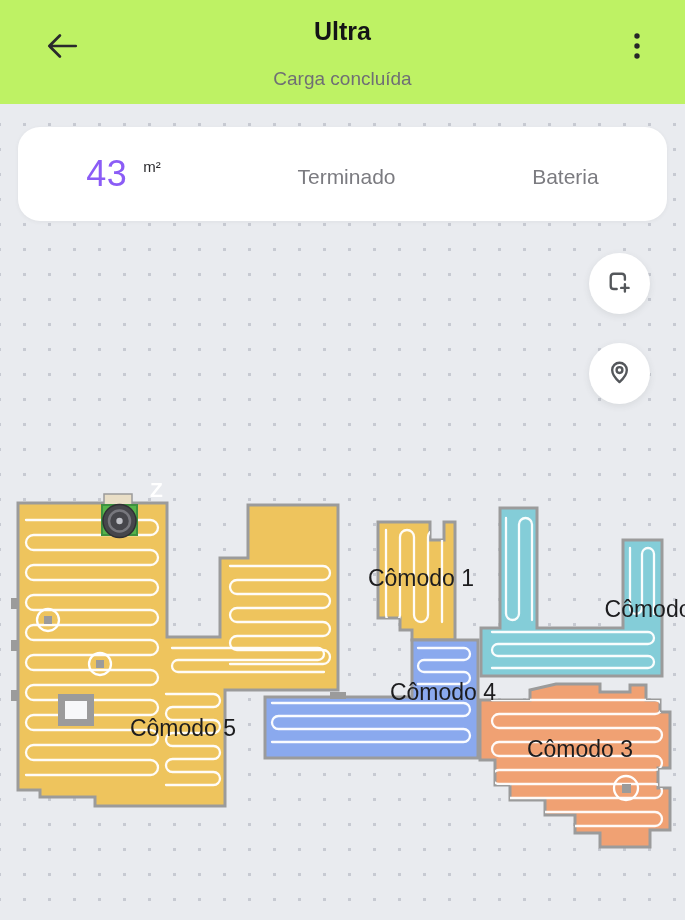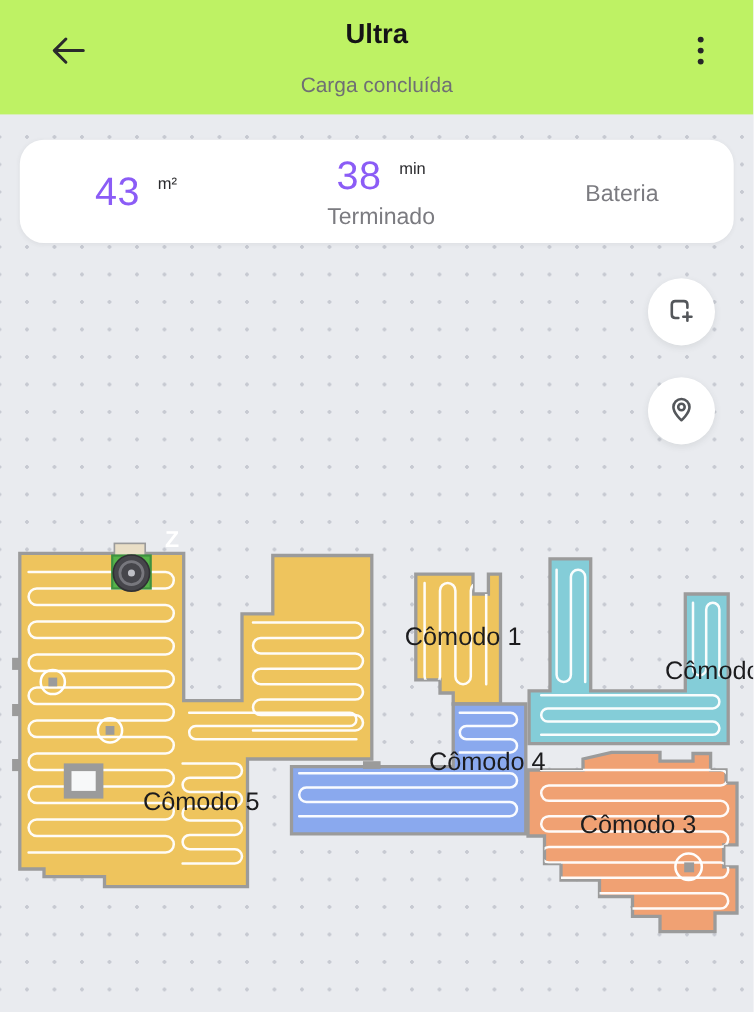--- a/index.html
+++ b/index.html
@@ -164,21 +164,20 @@
         </svg>
       </span>
     </button>
   </div>
 
   <div class="stats-card">
     <div class="stat">
       <div><span class="stat-value">43</span><span class="stat-unit">m²</span></div>
     </div>
     <div class="stat">
-      <div><span class="stat-value">38</span><span class="stat-unit">min</span></div>
       <div class="stat-label">Terminado</div>
     </div>
     <div class="stat">
       <div class="stat-label">Bateria</div>
     </div>
   </div>
 
   <button class="fab fab1">
     <span>
       <svg width="27" height="27" viewBox="0 0 24 24" fill="none" stroke="#54575b" stroke-width="2.1" stroke-linecap="round" stroke-linejoin="round">

